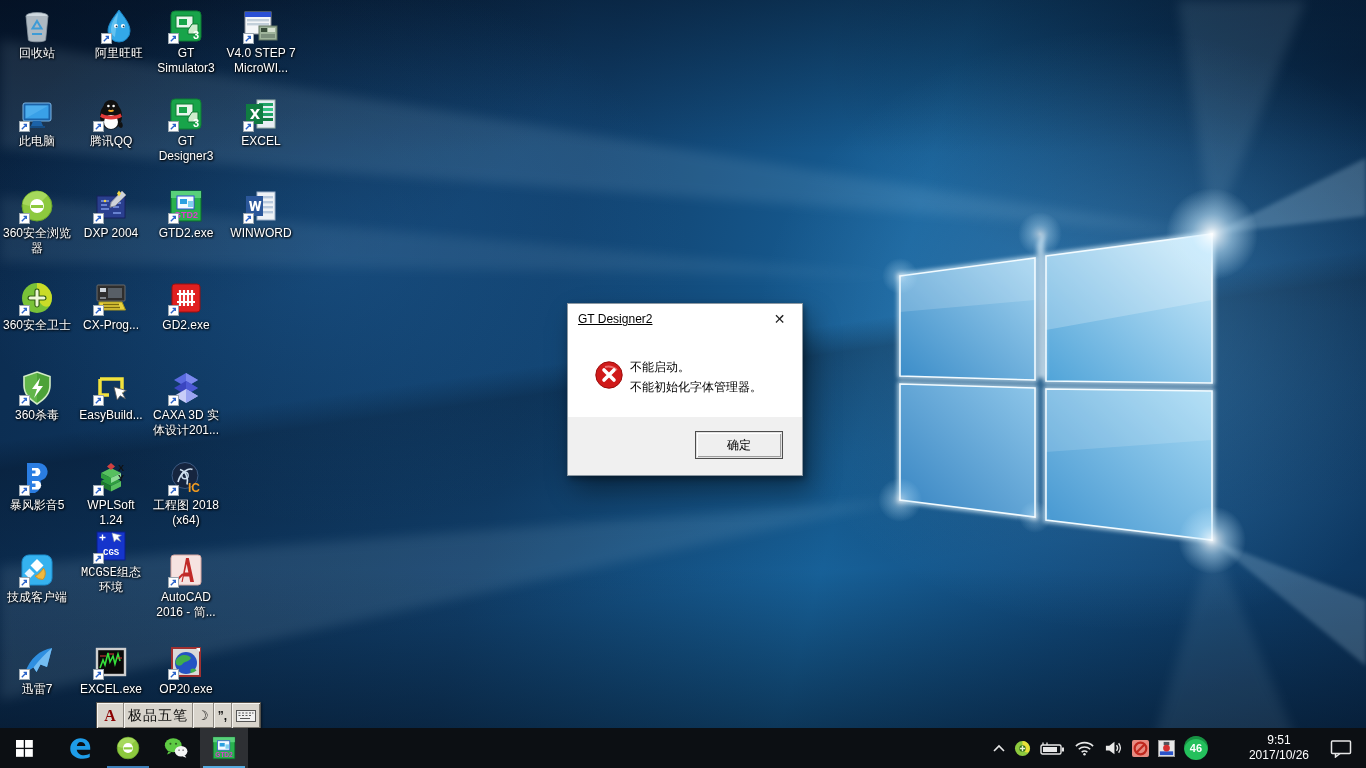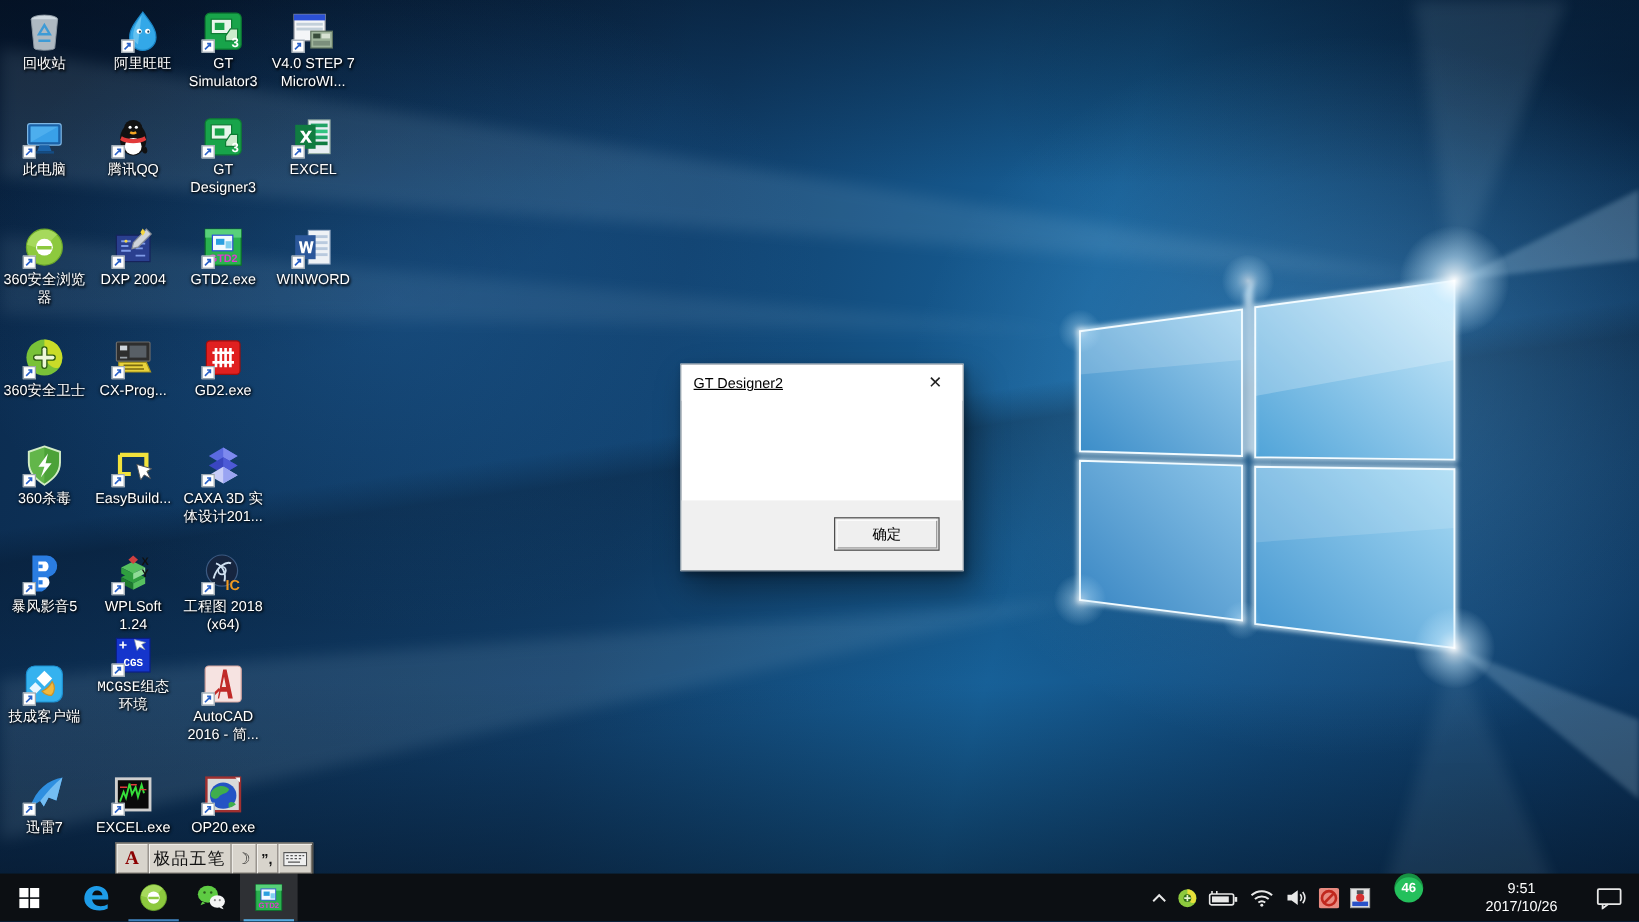--- a/index.html
+++ b/index.html
@@ -61,21 +61,21 @@
   
   #taskbar{position:absolute;left:0;bottom:0;width:1366px;height:40px;background:#0c0f13;
     display:flex;align-items:stretch;z-index:10;}
   #start-button{width:48px;display:flex;align-items:center;justify-content:center;}
   #task-apps{display:flex;align-items:stretch;margin-left:8px;}
   .task-app{width:48px;position:relative;display:flex;align-items:center;justify-content:center;}
   .task-app svg{width:26px;height:26px;}
   .task-app.running::after{content:"";position:absolute;left:3px;right:3px;bottom:0;height:2.5px;background:#3e7fb8;}
   .task-app.active{background:rgba(255,255,255,.14);}
   .task-app.active::after{background:#55aadf;}
-  #tray{margin-left:auto;display:flex;gap:20px;padding-right:6px;}
+  #tray{margin-left:auto;display:flex;align-items:center;gap:9px;padding-right:6px;}
   .tray-item{display:flex;align-items:center;justify-content:center;}
   #tray-ball{width:24px;height:24px;border-radius:50%;background:#24c05c;
     box-shadow:inset 0 3px 0 rgba(0,60,20,.35);color:#fff;font-size:11px;font-weight:bold;
     display:flex;align-items:center;justify-content:center;}
   #tray-clock{color:#fff;font-size:12px;line-height:15px;text-align:center;padding:0 4px;margin-left:28px;}
   #action-center{width:38px;display:flex;align-items:center;justify-content:center;}
 </style>
 </head>
 <body>
 
@@ -682,20 +682,34 @@
         <path d="M2.5 3 h2 M6 3 h2 M9.5 3 h2 M13 3 h2 M16 3 h1.5 M2.5 5.5 h2 M6 5.5 h2 M9.5 5.5 h2 M13 5.5 h2 M4 8.5 h10" stroke="#555" stroke-width="1" fill="none"></path>
       </svg>
   </div>
 </div>
 
 <div id="dialog">
   <div id="dlg-titlebar">
     <span id="dlg-title">GT Designer2</span>
     <span id="dlg-close">✕</span>
   </div>
+  <div id="dlg-body">
+    <span id="dlg-erricon">
+      <svg viewBox="0 0 28 28" width="28" height="28">
+        <circle cx="14" cy="14" r="13.2" fill="#d01a1a"></circle>
+        <circle cx="14" cy="14" r="13.2" fill="none" stroke="#9c0d0d" stroke-width="1"></circle>
+        <path d="M10 6 a13 13 0 0 1 12 3" stroke="#f08080" stroke-width="2" fill="none" opacity=".8"></path>
+        <path d="M9 9 L19 19 M19 9 L9 19" stroke="#fff" stroke-width="3.6" stroke-linecap="round"></path>
+      </svg>
+    </span>
+    <div id="dlg-msg">
+      <div>不能启动。</div>
+      <div>不能初始化字体管理器。</div>
+    </div>
+  </div>
   <div id="dlg-footer">
     <div id="dlg-ok">确定</div>
   </div>
 </div>
 
 <div id="taskbar">
   <div id="start-button">
     <svg width="17" height="17" viewBox="0 0 18 18">
       <rect x="0" y="0" width="8.2" height="8.2" fill="#fff"></rect>
       <rect x="9.6" y="0" width="8.2" height="8.2" fill="#fff"></rect>

